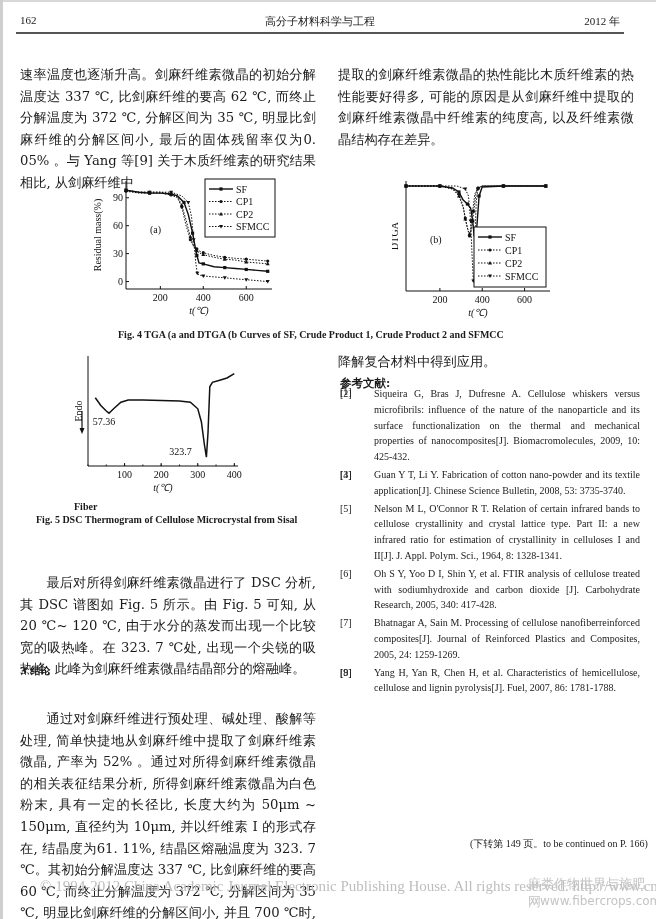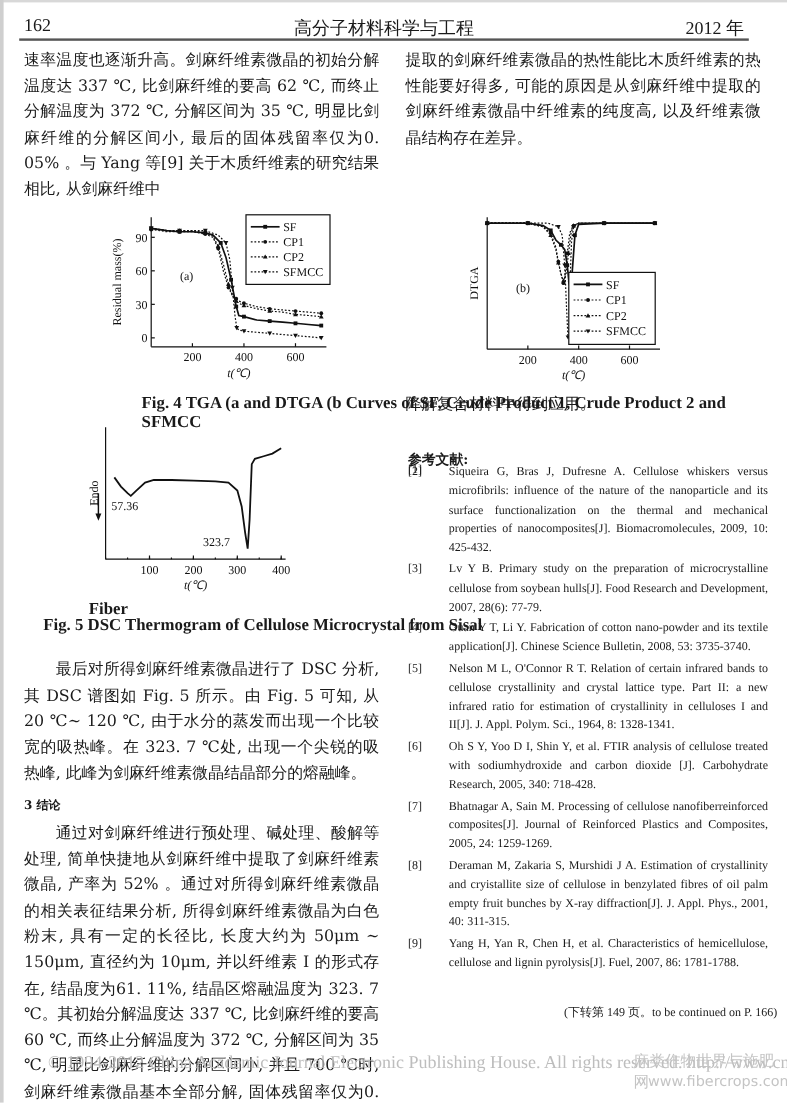--- a/index.html
+++ b/index.html
@@ -1,29 +1,29 @@
 <!DOCTYPE html>
 <html><head>
 <meta charset="utf-8">
 <style>
   html, body { margin:0; padding:0; }
   body { width:656px; height:919px; background:#fff; position:relative; overflow:hidden;
     font-family:"DejaVu Serif", "Liberation Serif", serif; color:#1a1a1a; }
   .page-border-left { position:absolute; left:0; top:0; width:3px; height:919px; background:#cfcfcf; }
   .page-border-top { position:absolute; left:0; top:0; width:656px; height:2px; background:#d8d8d8; }
-  .hdr { position:absolute; top:14px; left:20px; width:600px; height:16px; font-size:15px;
+  .hdr { position:absolute; top:14px; left:20px; width:600px; height:16px; font-size:11px;
     font-family:"Liberation Serif", serif; }
   .hdr .pg { position:absolute; left:0; top:0; }
   .hdr .jt { position:absolute; left:0; width:100%; text-align:center; top:0; }
   .hdr .yr { position:absolute; right:0; top:0; }
   .hdr-rule { position:absolute; top:32px; left:16px; width:608px; height:2px; background:#555; }
-  .col { position:absolute; font-size:13.2px; line-height:21.6px; text-align:justify; }
+  .col { position:absolute; font-size:13.2px; line-height:21.6px; text-align:justify;margin-top:24px; }
   .col p { margin:0; }
   .indent { text-indent:2em; }
-  .fig-cap { position:absolute; font-family:"Liberation Serif", serif; font-weight:bold; font-size:14px; }
+  .fig-cap { position:absolute; font-family:"Liberation Serif", serif; font-weight:bold; font-size:10px; }
   .sec-title { position:absolute; font-weight:bold; font-size:10px; }
   .refs-title { position:absolute; font-weight:bold; font-size:11.5px; }
   .refs { position:absolute; left:340px; width:300px; font-size:10px; line-height:15.8px;
     font-family:"Liberation Serif", serif; }
   .ref { position:relative; padding-left:34px; margin-bottom:2px; }
   .ref .num { position:absolute; left:0; top:0; }
   .ref .body { text-align:justify; }
   .ref .en { display:block; }
   .cont-note { position:absolute; left:470px; top:837px; font-size:10px; font-family:"Liberation Serif", serif; }
   .footer-wm { position:absolute; left:40px; top:878px; font-size:15px; color:#bdbdbd;
@@ -253,51 +253,48 @@
       <span class="num">[1]</span>
     </div>
   <div class="ref">
       <span class="num">[2]</span>
       <div class="body">
         <span class="en">Siqueira G, Bras J, Dufresne A. Cellulose whiskers versus microfibrils: influence of the nature of the nanoparticle and its surface functionalization on the thermal and mechanical properties of nanocomposites[J]. Biomacromolecules, 2009, 10: 425-432.</span>
       </div>
     </div>
   <div class="ref">
       <span class="num">[3]</span>
-      <div class="body"><span class="en">Lv Y B. Primary study on the preparation of microcrystalline cellulose from soybean hulls[J]. Food Research and Development, 2007, 28(6): 77-79.</span></div>
+      <div class="body"></div>
     </div>
   <div class="ref">
       <span class="num">[4]</span>
       <div class="body">
         <span class="en">Guan Y T, Li Y. Fabrication of cotton nano-powder and its textile application[J]. Chinese Science Bulletin, 2008, 53: 3735-3740.</span>
       </div>
     </div>
   <div class="ref">
       <span class="num">[5]</span>
       <div class="body">
         <span class="en">Nelson M L, O'Connor R T. Relation of certain infrared bands to cellulose crystallinity and crystal lattice type. Part II: a new infrared ratio for estimation of crystallinity in celluloses I and II[J]. J. Appl. Polym. Sci., 1964, 8: 1328-1341.</span>
       </div>
     </div>
   <div class="ref">
       <span class="num">[6]</span>
       <div class="body">
-        <span class="en">Oh S Y, Yoo D I, Shin Y, et al. FTIR analysis of cellulose treated with sodiumhydroxide and carbon dioxide [J]. Carbohydrate Research, 2005, 340: 718-428.</span>
+        <span class="en">Oh S Y, Yoo D I, Shin Y, et al. FTIR analysis of cellulose treated with sodiumhydroxide and carbon dioxide [J]. Carbohydrate Research, 2005, 340: 417-428.</span>
       </div>
     </div>
   <div class="ref">
       <span class="num">[7]</span>
       <div class="body">
         <span class="en">Bhatnagar A, Sain M. Processing of cellulose nanofiberreinforced composites[J]. Journal of Reinforced Plastics and Composites, 2005, 24: 1259-1269.</span>
       </div>
     </div>
   <div class="ref">
       <span class="num">[8]</span>
-      <div class="body">
-        <span class="en">Deraman M, Zakaria S, Murshidi J A. Estimation of crystallinity and cryistallite size of cellulose in benzylated fibres of oil palm empty fruit bunches by X-ray diffraction[J]. J. Appl. Phys., 2001, 40: 311-315.</span>
-      </div>
     </div>
   <div class="ref">
       <span class="num">[9]</span>
       <div class="body">
         <span class="en">Yang H, Yan R, Chen H, et al. Characteristics of hemicellulose, cellulose and lignin pyrolysis[J]. Fuel, 2007, 86: 1781-1788.</span>
       </div>
     </div>
 </div>
 <div class="cont-note">(下转第 149 页。to be continued on P. 166)</div>
 

